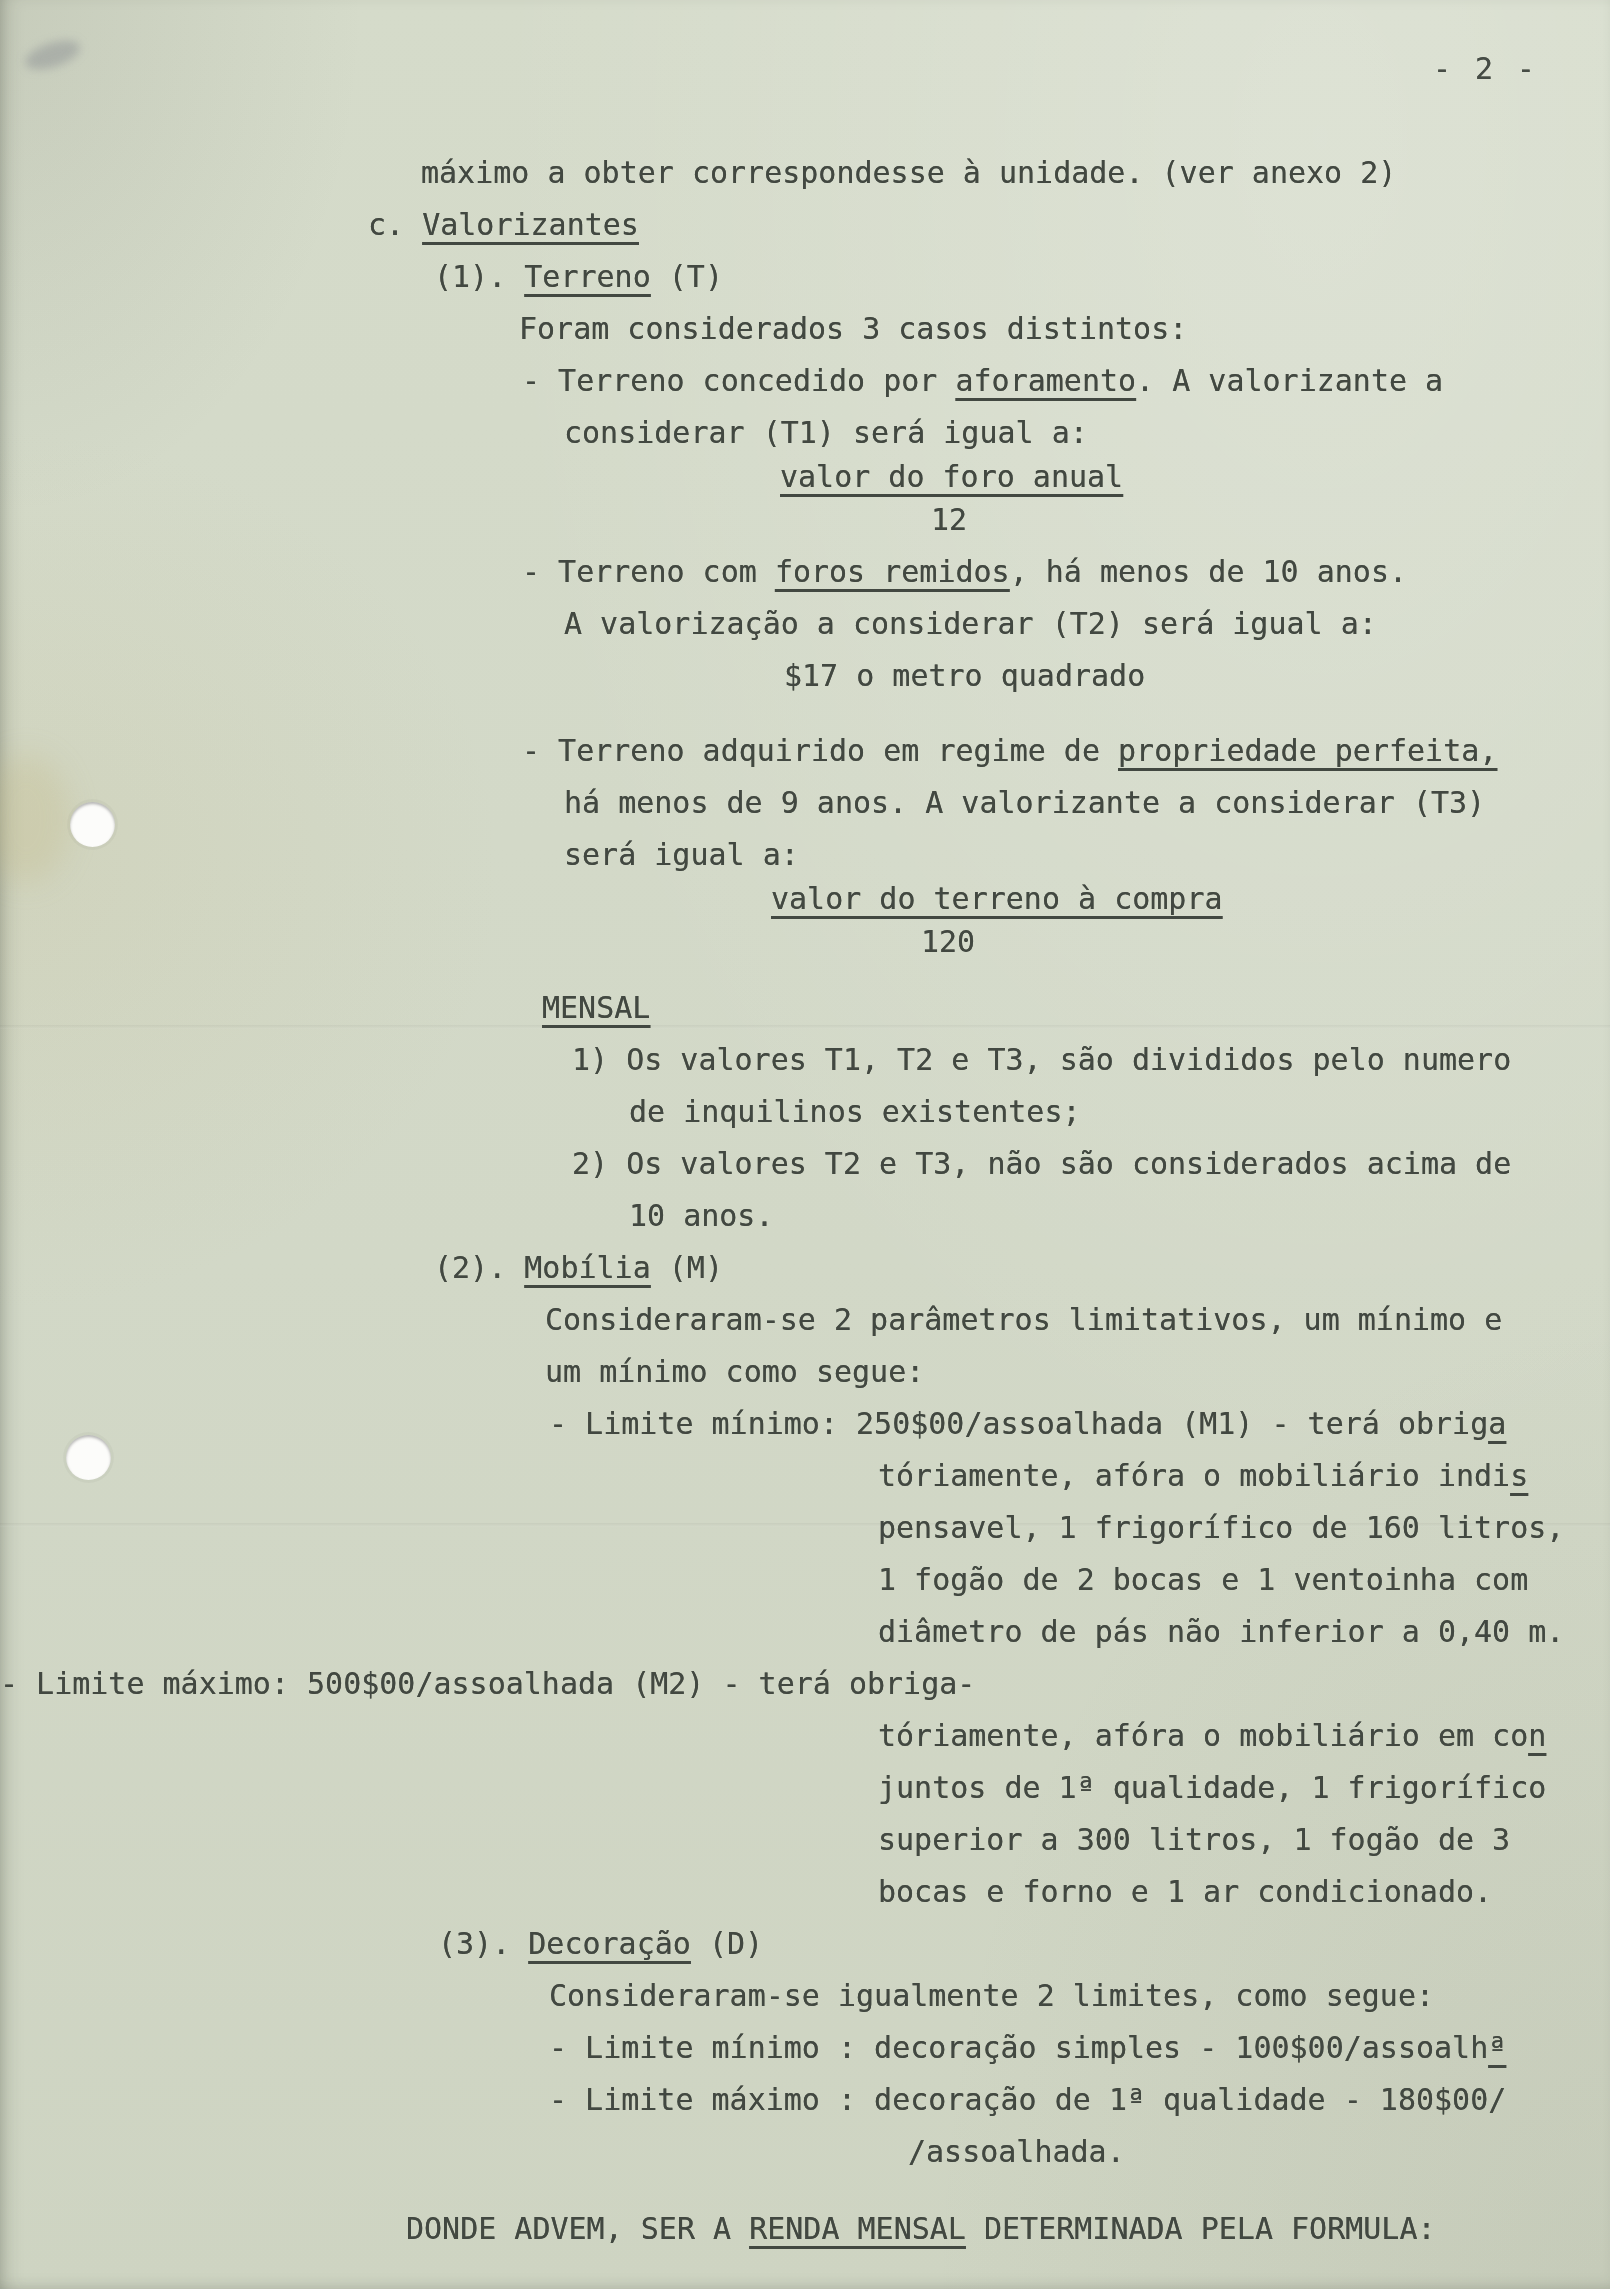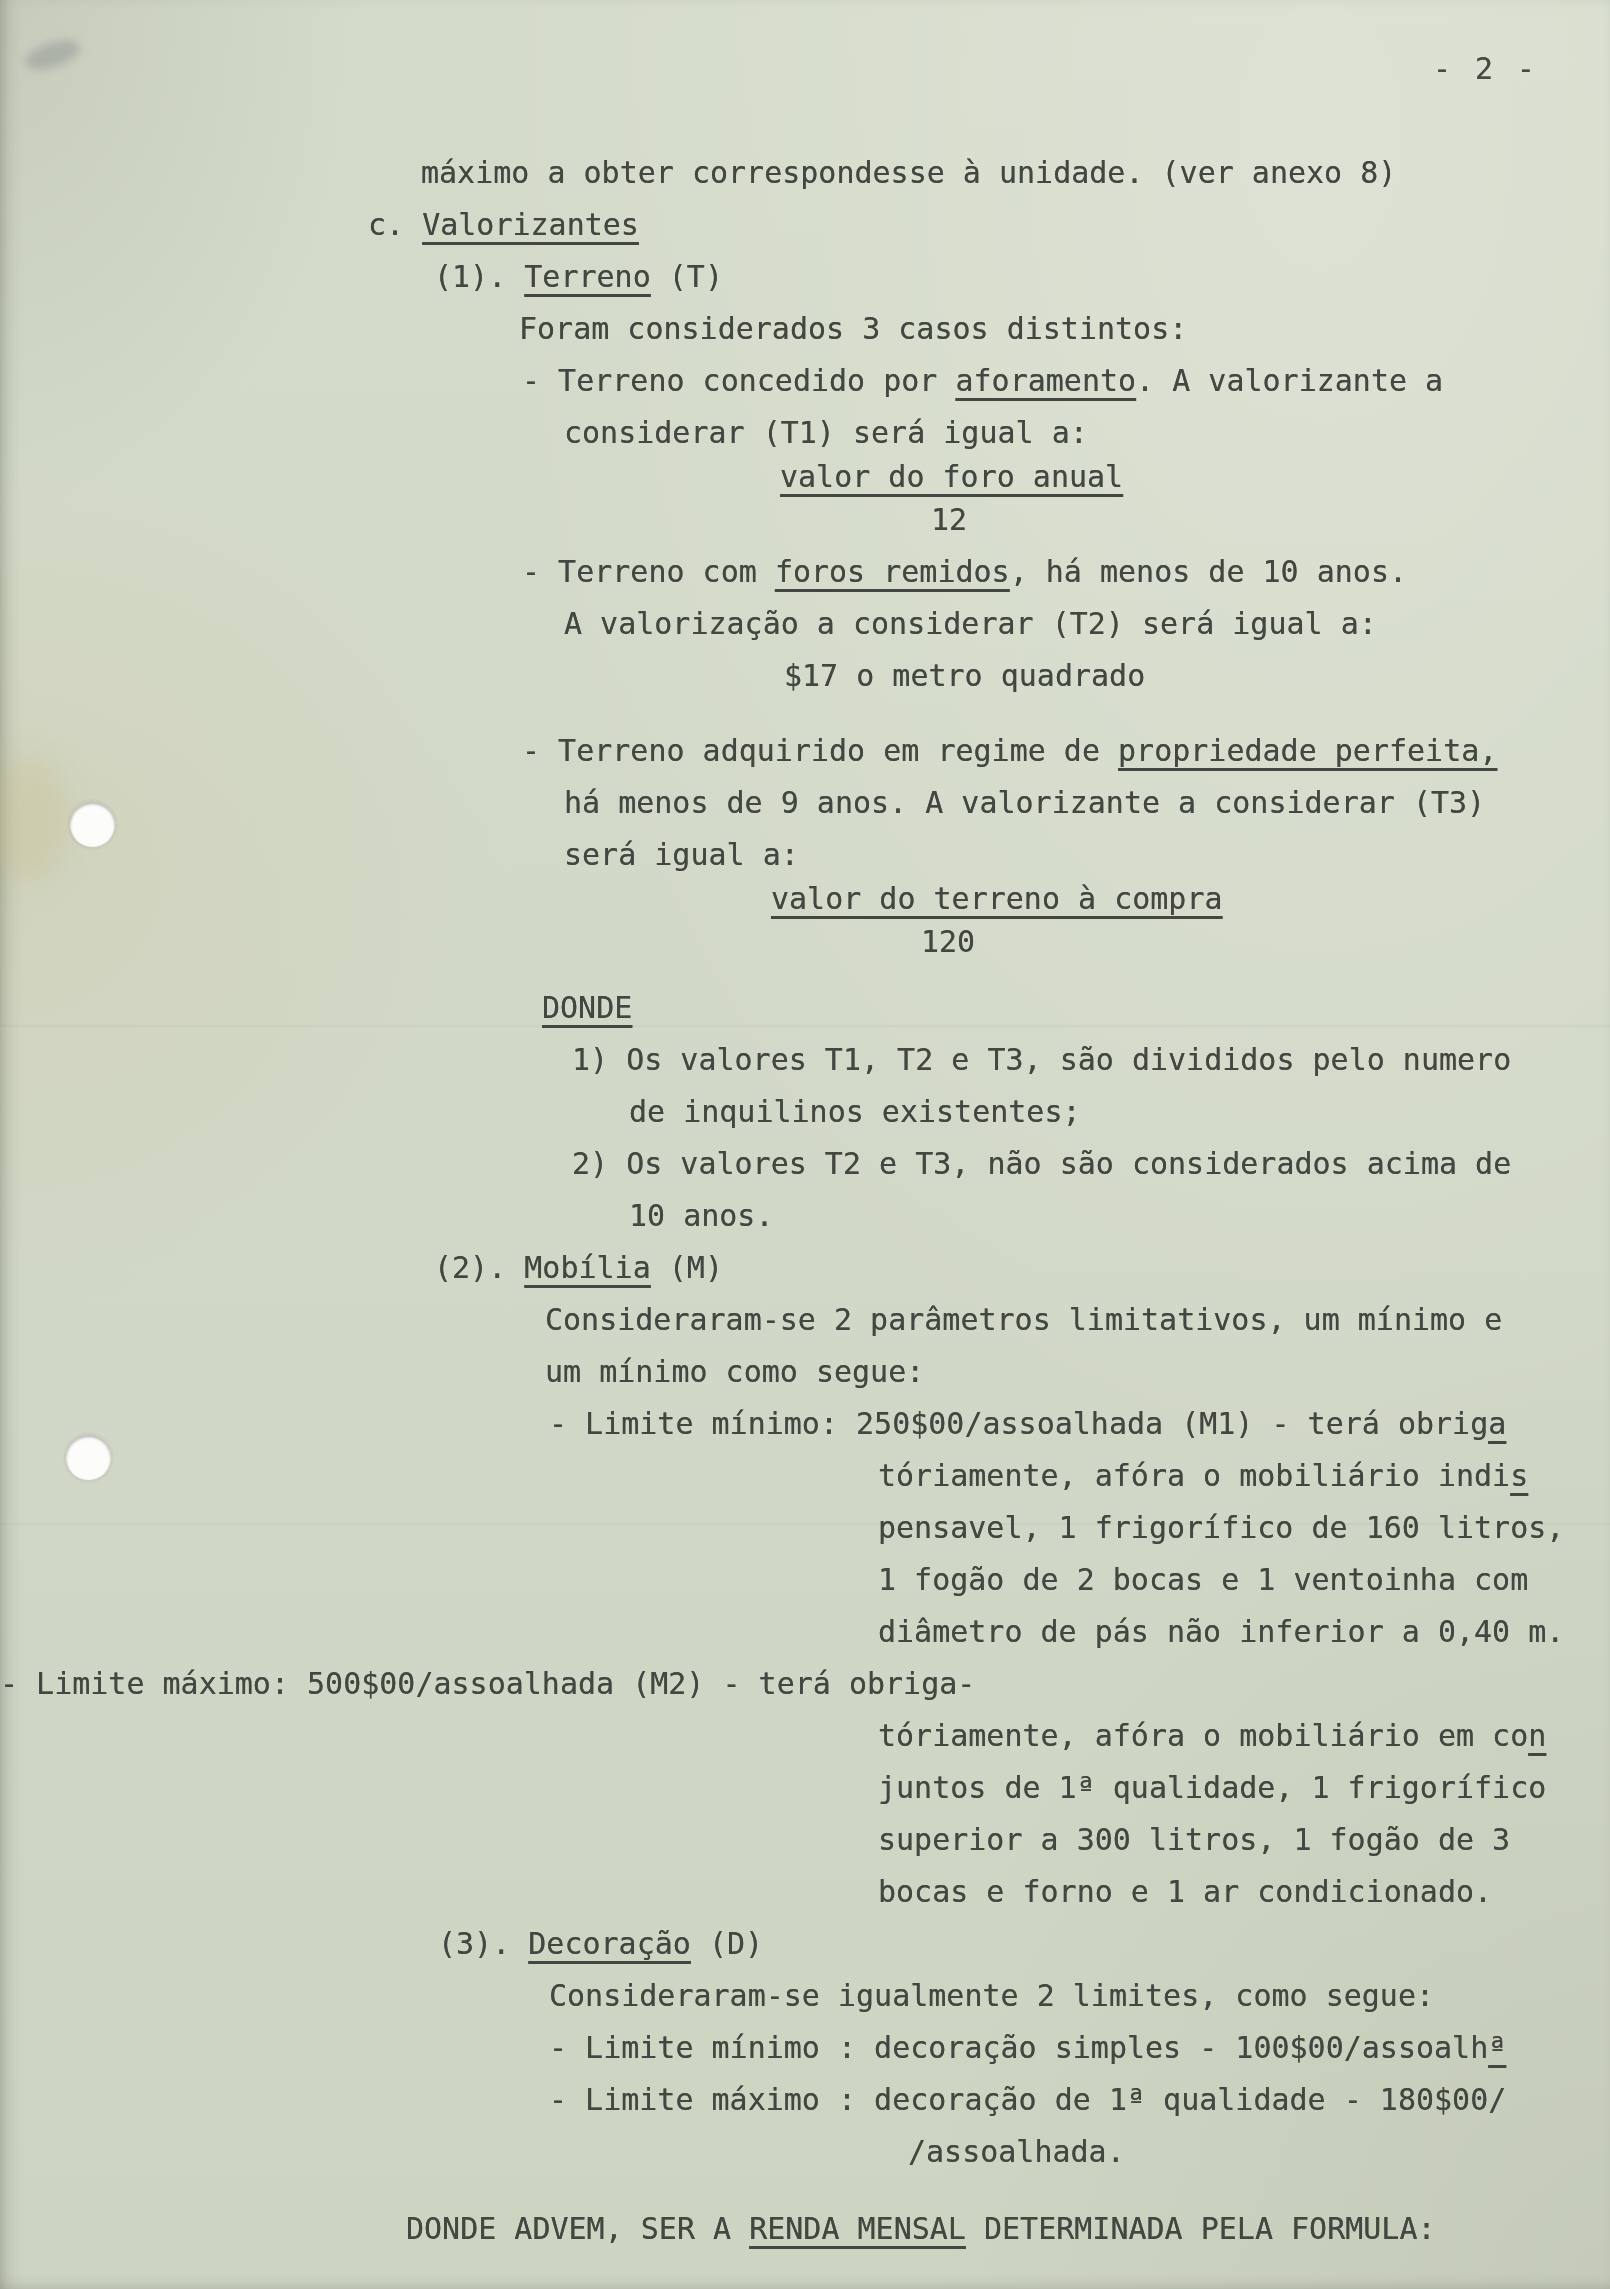--- a/index.html
+++ b/index.html
@@ -62,37 +62,37 @@
 
 <div id="sheet">
   <div class="crease crease1"></div>
   <div class="crease crease2"></div>
   <div class="smudge"></div>
   <div class="stain"></div>
   <div class="page-number">- 2 -</div>
   <div class="hole hole1"></div>
   <div class="hole hole2"></div>
   <div class="doc" id="doc-body" style="color: rgb(66, 72, 65);">
-      <div class="line" style="padding-left: 421px;"><span>máximo a obter correspondesse à unidade. (ver anexo 8)</span></div>
+      <div class="line" style="padding-left: 421px;"><span>máximo a obter correspondesse à unidade. (ver anexo 2)</span></div>
       <div class="line" style="padding-left: 368px;"><span>c. </span><span class="u">Valorizantes</span></div>
       <div class="line" style="padding-left: 434px;"><span>(1). </span><span class="u">Terreno</span><span> (T)</span></div>
       <div class="line" style="padding-left: 519px;"><span>Foram considerados 3 casos distintos:</span></div>
       <div class="line" style="padding-left: 522px;"><span>- Terreno concedido por </span><span class="u">aforamento</span><span>. A valorizante a</span></div>
       <div class="line" style="padding-left: 564px;"><span>considerar (T1) será igual a:</span></div>
       <div class="line tight" style="padding-left: 780px;"><span class="u">valor do foro anual</span></div>
       <div class="line" style="padding-left: 931px;"><span>12</span></div>
       <div class="line" style="padding-left: 522px;"><span>- Terreno com </span><span class="u">foros remidos</span><span>, há menos de 10 anos.</span></div>
       <div class="line" style="padding-left: 564px;"><span>A valorização a considerar (T2) será igual a:</span></div>
       <div class="line" style="padding-left: 784px;"><span>$17 o metro quadrado</span></div>
       <div class="line" style="padding-left: 522px; margin-top: 23px;"><span>- Terreno adquirido em regime de </span><span class="u">propriedade perfeita,</span></div>
       <div class="line" style="padding-left: 564px;"><span>há menos de 9 anos. A valorizante a considerar (T3)</span></div>
       <div class="line" style="padding-left: 564px;"><span>será igual a:</span></div>
       <div class="line tight" style="padding-left: 771px;"><span class="u">valor do terreno à compra</span></div>
       <div class="line" style="padding-left: 921px;"><span>120</span></div>
-      <div class="line" style="padding-left: 542px; margin-top: 13.7px;"><span class="u">DONDE</span></div>
+      <div class="line" style="padding-left: 542px; margin-top: 13.7px;"><span class="u">MENSAL</span></div>
       <div class="line" style="padding-left: 572px;"><span>1) Os valores T1, T2 e T3, são divididos pelo numero</span></div>
       <div class="line" style="padding-left: 629px;"><span>de inquilinos existentes;</span></div>
       <div class="line" style="padding-left: 572px;"><span>2) Os valores T2 e T3, não são considerados acima de</span></div>
       <div class="line" style="padding-left: 629px;"><span>10 anos.</span></div>
       <div class="line" style="padding-left: 434px;"><span>(2). </span><span class="u">Mobília</span><span> (M)</span></div>
       <div class="line" style="padding-left: 545px;"><span>Consideraram-se 2 parâmetros limitativos, um mínimo e</span></div>
       <div class="line" style="padding-left: 545px;"><span>um mínimo como segue:</span></div>
       <div class="line" style="padding-left: 549px;"><span>- Limite mínimo: 250$00/assoalhada (M1) - terá obrig</span><span class="u">a</span></div>
       <div class="line" style="padding-left: 878px;"><span>tóriamente, afóra o mobiliário indi</span><span class="u">s</span></div>
       <div class="line" style="padding-left: 878px;"><span>pensavel, 1 frigorífico de 160 litros,</span></div>

